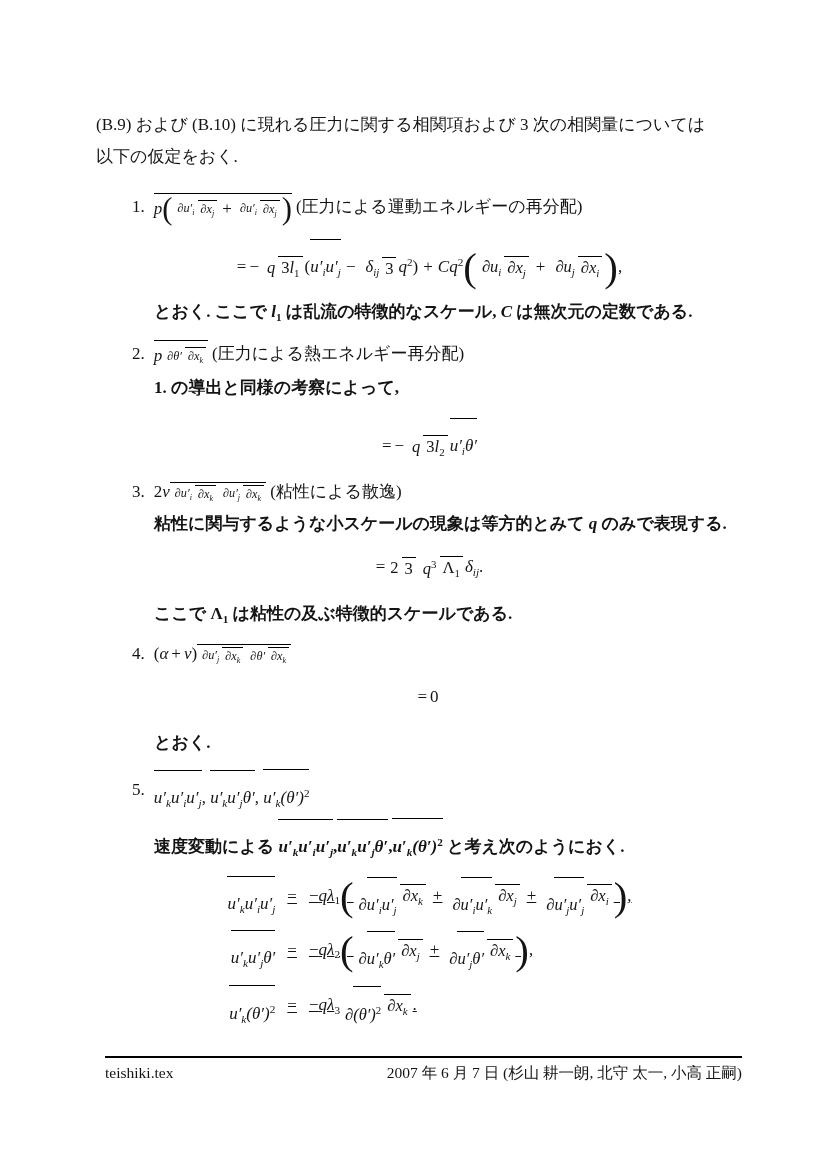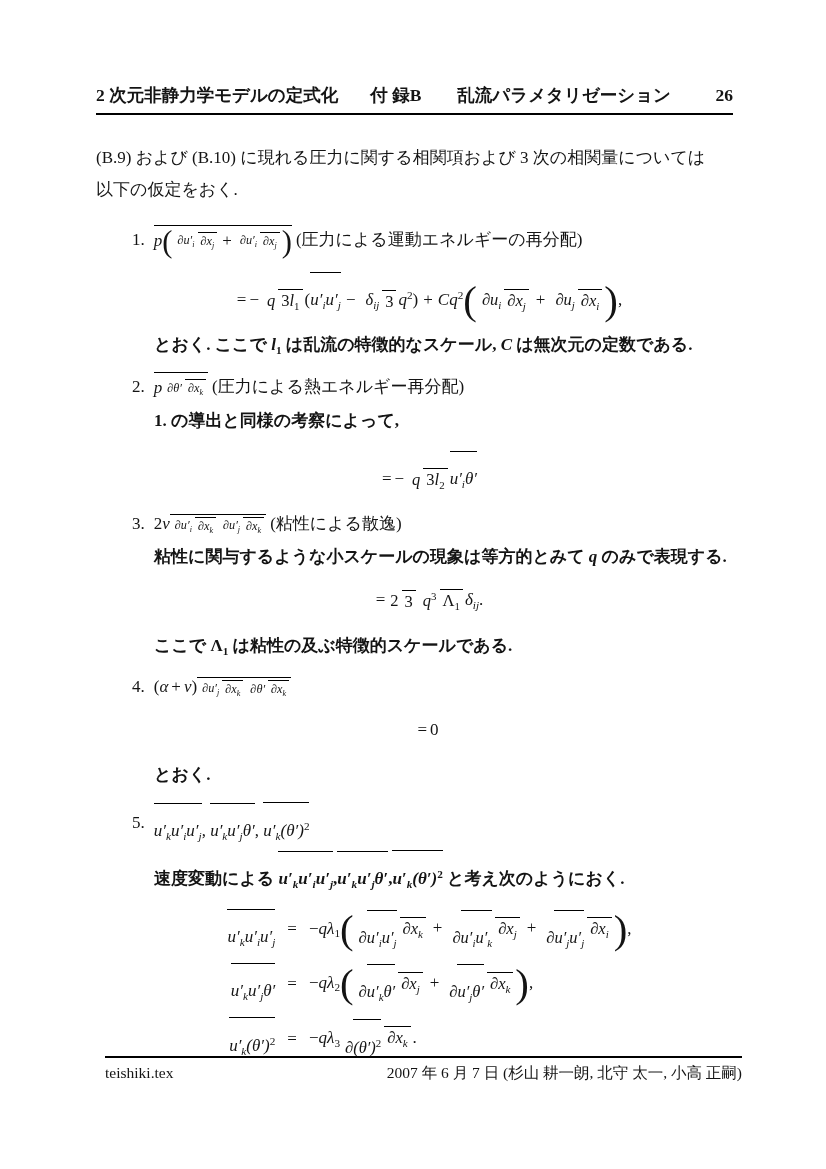--- a/index.html
+++ b/index.html
@@ -37,43 +37,34 @@
   .frac .den { border-top:1.2px solid #000; padding:1px 3px 0; }
   .frac.sm { font-size:0.72em; line-height:1.2; }
   .ol  { display:inline-block; border-top:1.2px solid #000; padding-top:18px; line-height:1.05; }
   .olf { display:inline-flex; align-items:center; border-top:1.2px solid #000; padding-top:2px; margin-right:4px; }
   .parM { font-size:1.8em; vertical-align:middle; line-height:0; font-weight:400; }
   .parL { font-size:2.4em; vertical-align:middle; line-height:0; font-weight:400; }
   .op { padding:0 5px; }
   .opt { padding:0 3px; }
 
   .disp { text-align:center; margin:17px 0 19px; padding-left:30px; font-size:17px; }
-  .eqnarray { display:grid; grid-template-columns:auto auto auto; justify-content:center; column-gap:12px; row-gap:13px; align-items:center; margin:16px 0 18px 30px; }
+  .eqnarray { display:grid; grid-template-columns:auto auto auto; justify-content:center; column-gap:12px; row-gap:13px; align-items:center; margin:16px 0 18px 30px;text-decoration:underline; }
   .eqnarray .lhs { justify-self:end; }
   .eqnarray .rhs { justify-self:start; }
 
   
   .footer { position:absolute; left:105px; width:637px; top:1052px; font-size:15.5px; }
   .footer-row { display:flex; align-items:baseline; margin-top:5px; }
   .footer-date { margin-left:auto; }
 </style>
 </head>
 <body>
 
 <div class="content">
 
-  <div>
-    <div class="hdr-row">
-      <span>2 次元非静力学モデルの定式化</span>
-      <span class="hdr-mid">付 録B</span>
-      <span class="hdr-right">乱流パラメタリゼーション</span>
-      <span class="hdr-page">26</span>
-    </div>
-    <div class="rule"></div>
-  </div>
 
   <div class="intro">
     <div>(B.9) および (B.10) に現れる圧力に関する相関項および 3 次の相関量については</div>
     <div>以下の仮定をおく.</div>
   </div>
 
   <div class="enum">
 
     <div class="item">
       <div class="item-head">

